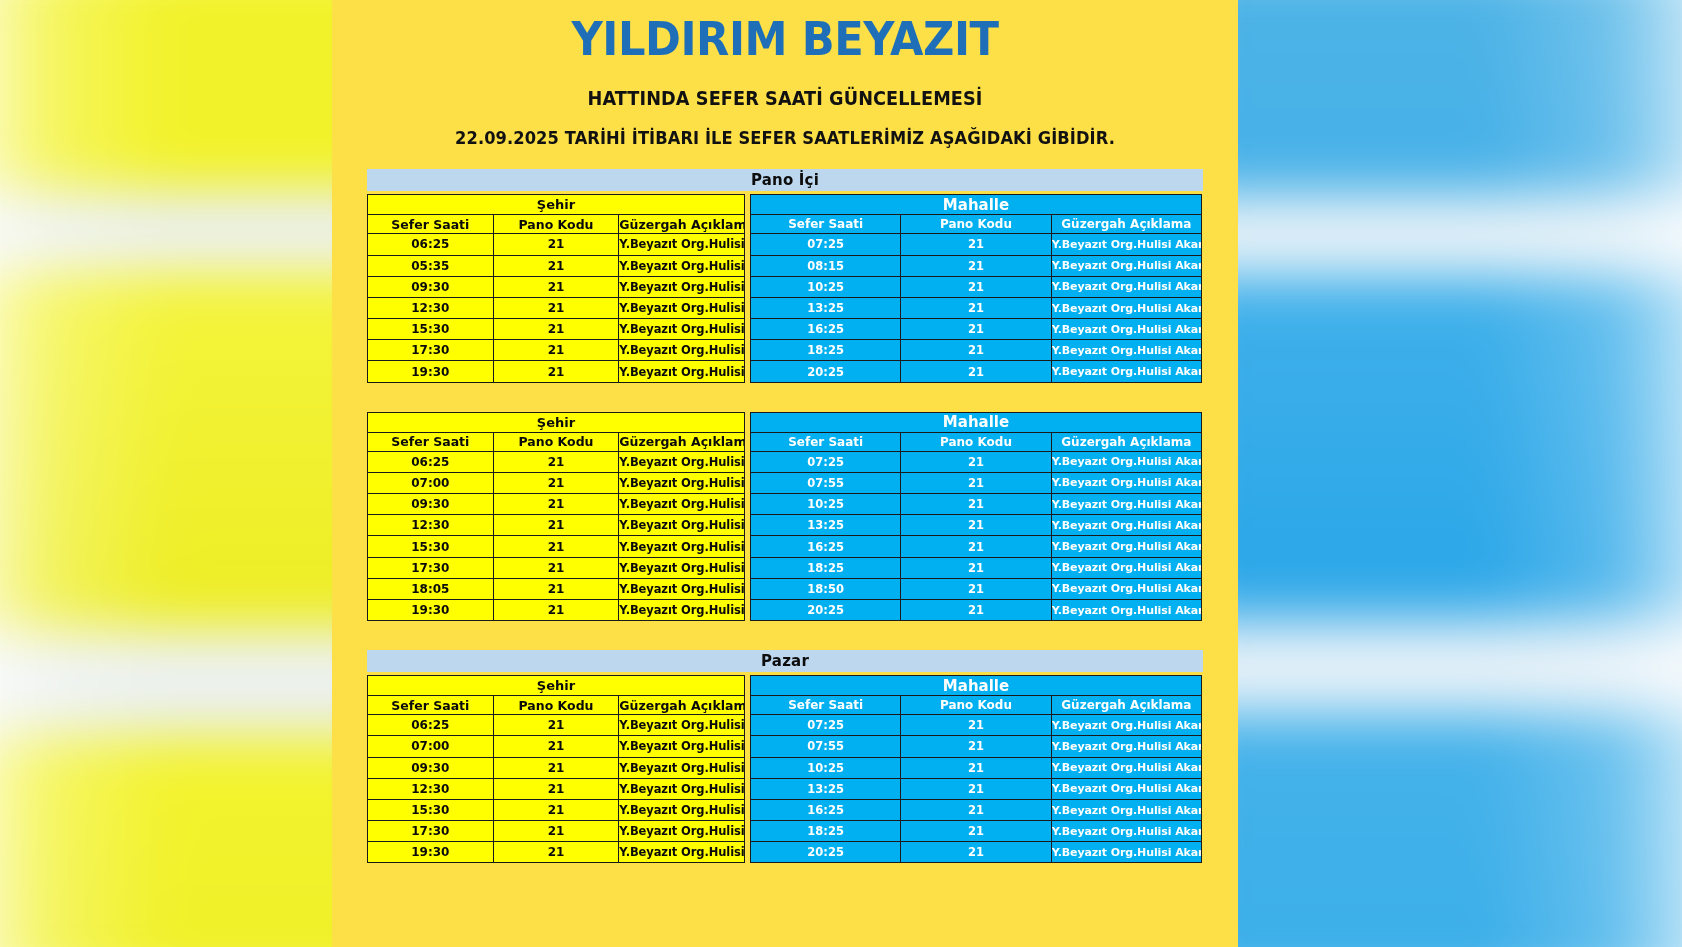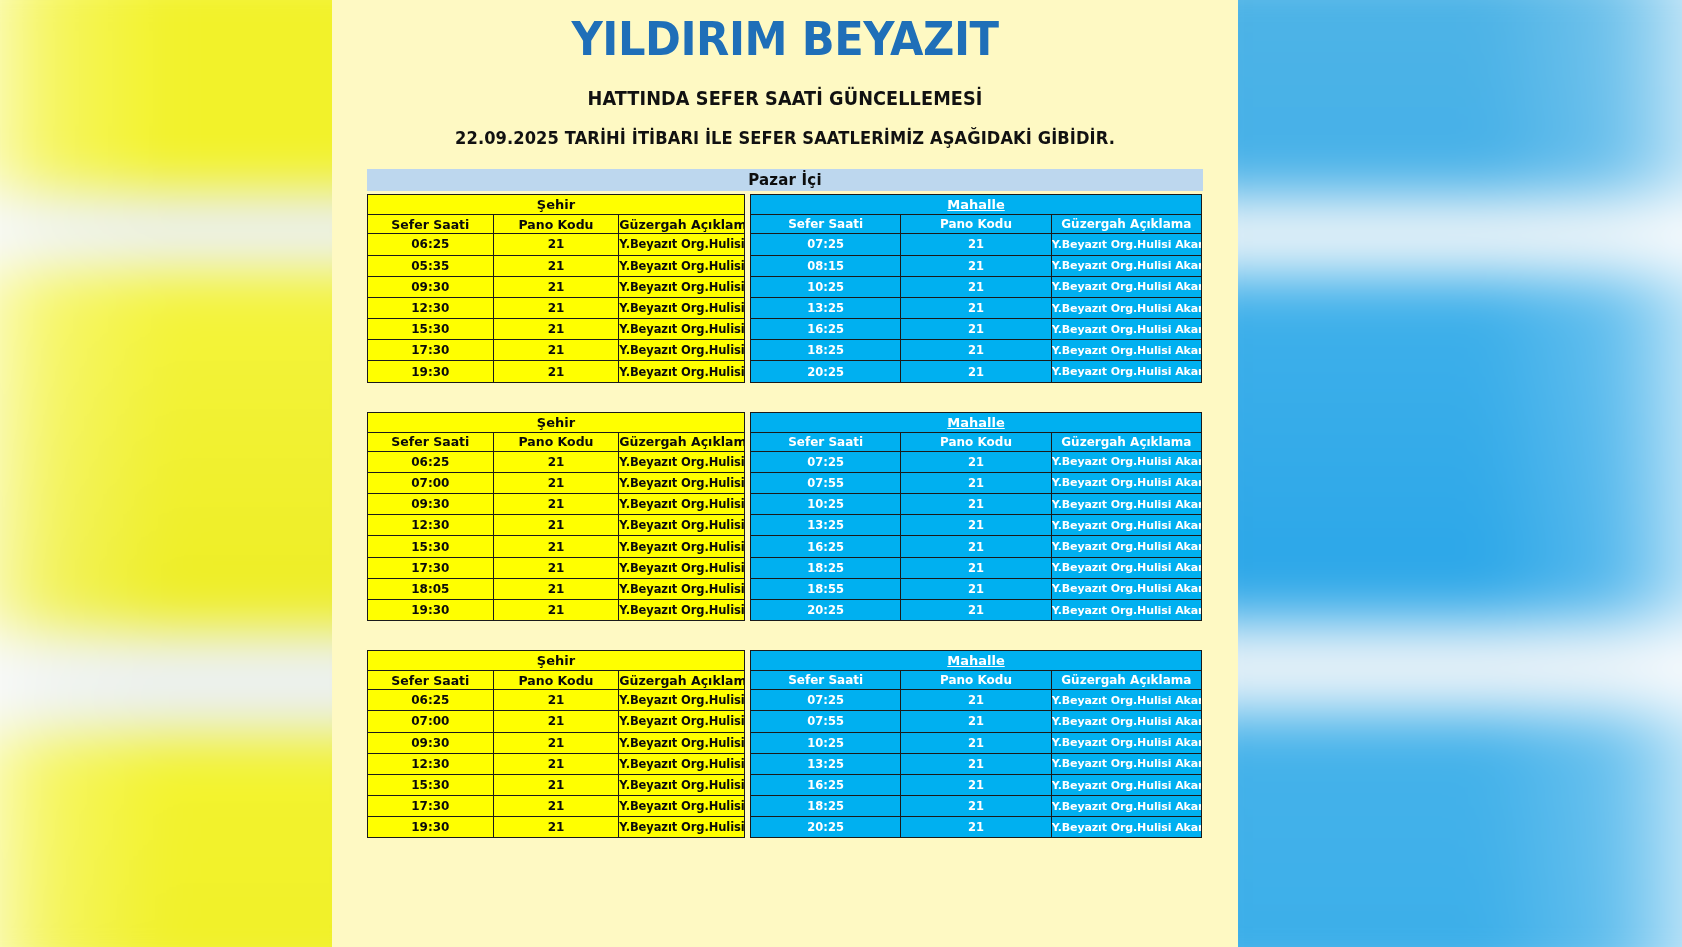--- a/index.html
+++ b/index.html
@@ -40,21 +40,21 @@
         #45b2ea 770px,#3aaee9 1030px);
   }
   .bg-right:after{
     content:"";position:absolute;inset:0;
     background:linear-gradient(to left,rgba(255,255,255,.92) 0px,rgba(255,255,255,.2) 130px,rgba(255,255,255,0) 260px);
   }
 
   
   #card{
     position:absolute;left:332px;top:0;width:906px;height:947px;
-    background:#fef9c3;z-index:2;
+    background:#fde047;z-index:2;
   }
 
   
   .title{
     text-align:center;color:#1F6FB8;
     font-size:47px;font-weight:bold;
     letter-spacing:-0.5px;
     transform:scaleX(.92);
     margin:14px 0 0 0;line-height:1.05;
     font-family:"DejaVu Sans", sans-serif;
@@ -104,21 +104,21 @@
   .tbl-sehir .cell{font-size:12px;height:20.2px;}
   .tbl-sehir .route{font-size:11.5px;letter-spacing:-0.1px;}
 
   
   .tbl-mahalle{width:452px;border:1px solid #1a1a1a;margin-left:5px;}
   .tbl-mahalle td,.tbl-mahalle th{
     border:1px solid #1a1a1a;background:#00B0F0;color:#ffffff;
     text-align:center;font-weight:bold;overflow:hidden;white-space:nowrap;
     font-family:"DejaVu Sans", sans-serif;
   }
-  .tbl-mahalle .group{font-size:13px;height:19px;text-decoration:underline;}
+  .tbl-mahalle .group{font-size:15px;height:19px;}
   .tbl-mahalle .col{font-size:12px;height:18px;}
   .tbl-mahalle .cell{font-size:11.5px;height:20.2px;}
   .tbl-mahalle .route{font-size:11px;letter-spacing:-0.1px;}
 
   .c-time{width:74px;}
   .c-code{width:74px;}
   .c-time-m{width:80px;}
   .c-code-m{width:72px;}
 </style>
 </head>
@@ -131,21 +131,21 @@
 
   <div id="card">
 
     <div class="title">YILDIRIM BEYAZIT</div>
     <div class="sub1">HATTINDA SEFER SAATİ GÜNCELLEMESİ</div>
     <div class="sub2">22.09.2025 TARİHİ İTİBARI İLE SEFER SAATLERİMİZ AŞAĞIDAKİ GİBİDİR.</div>
 
     <div id="sections">
         <div class="block b1">
           <div class="daybar">
-            <span>Pazar İçi</span>
+            <span>Pano İçi</span>
           </div>
           <div class="tables">
             <table class="tbl-sehir">
               <tbody>
                 <tr>
                   <th class="group" colspan="3">Şehir</th>
                 </tr>
                 <tr>
                   <th class="col c-time">Sefer Saati</th>
                   <th class="col c-code">Pano Kodu</th>
@@ -325,34 +325,37 @@
                   <td class="cell">16:25</td>
                   <td class="cell">21</td>
                   <td class="cell route">Y.Beyazıt Org.Hulisi Akar Bulv.1741. Sokak Avanos Cad.</td>
                 </tr>
                 <tr>
                   <td class="cell">18:25</td>
                   <td class="cell">21</td>
                   <td class="cell route">Y.Beyazıt Org.Hulisi Akar Bulv.1741. Sokak Avanos Cad.</td>
                 </tr>
                 <tr>
-                  <td class="cell">18:55</td>
+                  <td class="cell">18:50</td>
                   <td class="cell">21</td>
                   <td class="cell route">Y.Beyazıt Org.Hulisi Akar Bulv.1741. Sokak Avanos Cad.</td>
                 </tr>
                 <tr>
                   <td class="cell">20:25</td>
                   <td class="cell">21</td>
                   <td class="cell route">Y.Beyazıt Org.Hulisi Akar Bulv.1741. Sokak Avanos Cad.</td>
                 </tr>
               </tbody>
             </table>
           </div>
         </div>
         <div class="block b3">
+          <div class="daybar">
+            <span>Pazar</span>
+          </div>
           <div class="tables">
             <table class="tbl-sehir">
               <tbody>
                 <tr>
                   <th class="group" colspan="3">Şehir</th>
                 </tr>
                 <tr>
                   <th class="col c-time">Sefer Saati</th>
                   <th class="col c-code">Pano Kodu</th>
                   <th class="col ">Güzergah Açıklama</th>

